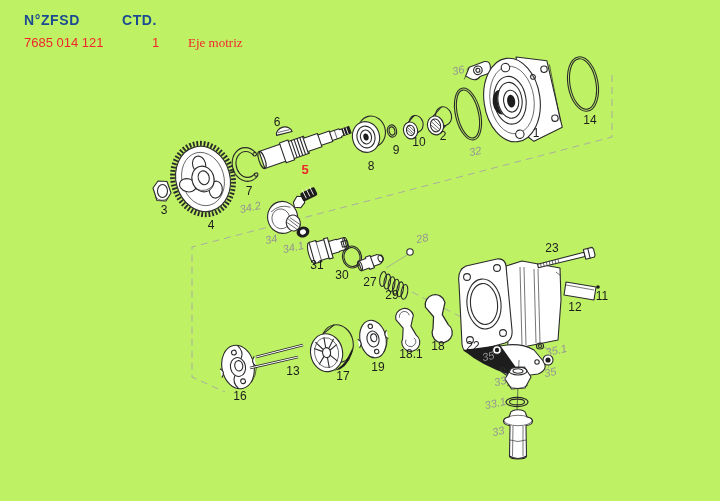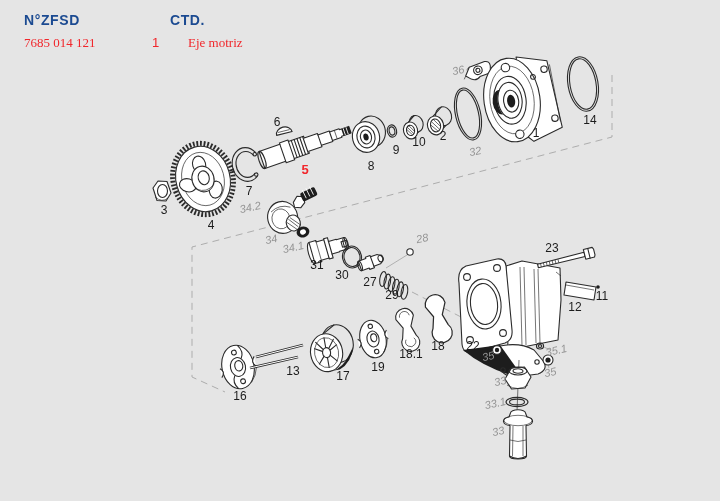--- a/index.html
+++ b/index.html
@@ -1,24 +1,24 @@
 <!DOCTYPE html>
 <html><head>
 <meta charset="utf-8">
 <style>
   html,body{margin:0;padding:0;background:#fff;}
-  .page{position:relative;width:720px;height:501px;background:#e5e5e5;overflow:hidden;
+  .page{position:relative;width:720px;height:501px;background:#bef264;overflow:hidden;
         font-family:"Liberation Sans",sans-serif;}
   
   .hdr{position:absolute;font-weight:bold;font-size:14px;color:#1b4a91;letter-spacing:.6px;}
   .hdr.c1{left:24px;top:12px;}
-  .hdr.c2{left:122px;top:12px;margin-left:48px;}
+  .hdr.c2{left:122px;top:12px;}
   .hdr.c3{left:188px;top:12px;letter-spacing:1.2px;}
   .row{position:absolute;font-size:13px;color:#f1262b;}
-  .row.c1{left:24px;top:35px;font-family:Liberation Serif, serif;}
+  .row.c1{left:24px;top:35px;}
   .row.c2{left:152px;top:35px;}
   .row.c3{left:188px;top:35px;font-family:Liberation Serif, serif;}
   
   svg{position:absolute;left:0;top:0;}
   .ln{fill:none;stroke:#2b2b2b;stroke-width:1.1;stroke-linecap:round;stroke-linejoin:round;}
   .lnw{fill:#ffffff;stroke:#2b2b2b;stroke-width:1.1;stroke-linejoin:round;}
   .thin{fill:none;stroke:#2b2b2b;stroke-width:.65;}
   .dark{fill:#1d1d1d;stroke:none;}
   .dash{fill:none;stroke:#a6a6a6;stroke-width:.9;stroke-dasharray:7 5;}
   .leader{fill:none;stroke:#9a9a9a;stroke-width:.7;}

